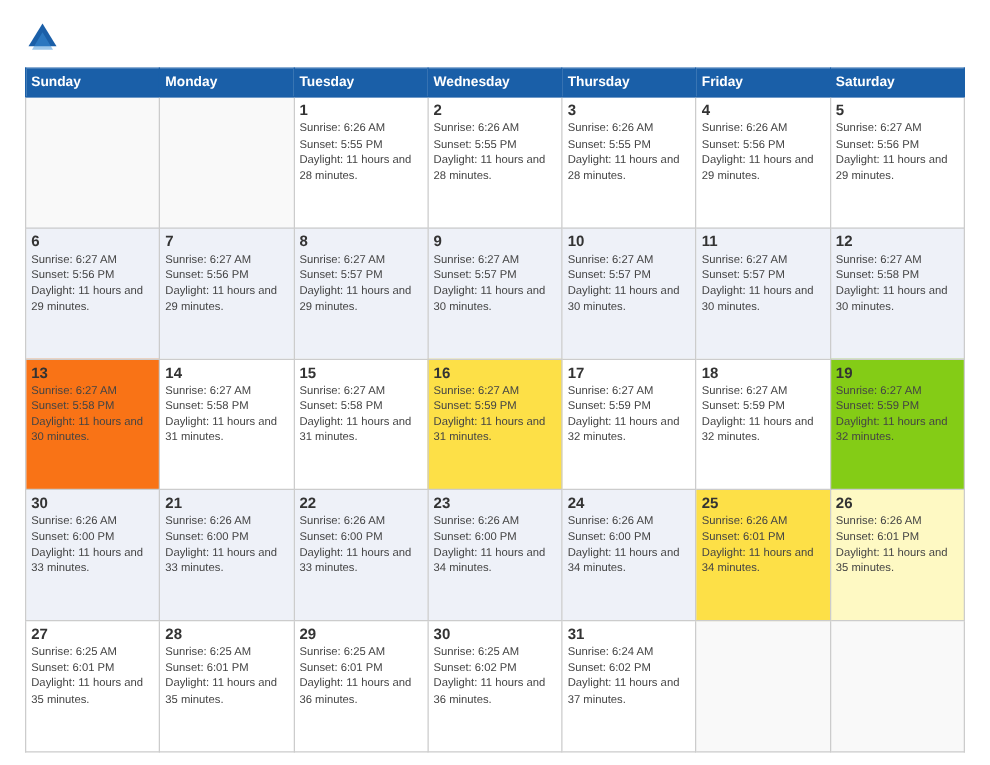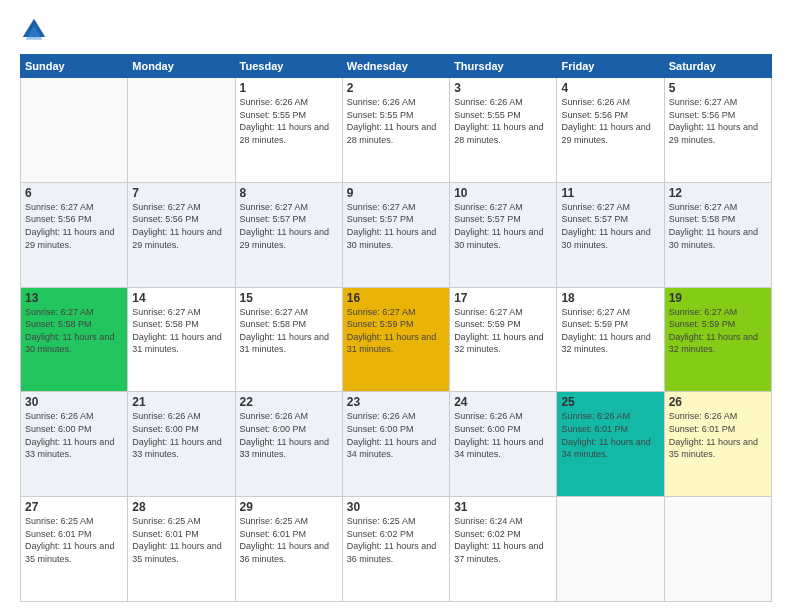--- a/index.html
+++ b/index.html
@@ -206,39 +206,39 @@
 Daylight: 11 hours and 30 minutes.</div>
           </td>
           <td style="background: rgb(238, 241, 248);">
             <span class="day-num">12</span>
             <div class="day-info" style="white-space: pre-line;">Sunrise: 6:27 AM
 Sunset: 5:58 PM
 Daylight: 11 hours and 30 minutes.</div>
           </td>
         </tr>
         <tr>
-          <td style="background: #22c55e; margin-top: 28px;">
+          <td style="background: #f97316; margin-top: 28px;">
             <span class="day-num">13</span>
             <div class="day-info" style="white-space: pre-line;">Sunrise: 6:27 AM
 Sunset: 5:58 PM
 Daylight: 11 hours and 30 minutes.</div>
           </td>
           <td style="background: rgb(255, 255, 255);">
             <span class="day-num">14</span>
             <div class="day-info" style="white-space: pre-line;">Sunrise: 6:27 AM
 Sunset: 5:58 PM
 Daylight: 11 hours and 31 minutes.</div>
           </td>
           <td style="background: rgb(255, 255, 255);">
             <span class="day-num">15</span>
             <div class="day-info" style="white-space: pre-line;">Sunrise: 6:27 AM
 Sunset: 5:58 PM
 Daylight: 11 hours and 31 minutes.</div>
           </td>
-          <td style="background: #eab308;">
+          <td style="background: #fde047;">
             <span class="day-num">16</span>
             <div class="day-info" style="white-space: pre-line;">Sunrise: 6:27 AM
 Sunset: 5:59 PM
 Daylight: 11 hours and 31 minutes.</div>
           </td>
           <td style="background: rgb(255, 255, 255);">
             <span class="day-num">17</span>
             <div class="day-info" style="white-space: pre-line;">Sunrise: 6:27 AM
 Sunset: 5:59 PM
 Daylight: 11 hours and 32 minutes.</div>
@@ -280,21 +280,21 @@
             <div class="day-info" style="white-space: pre-line;">Sunrise: 6:26 AM
 Sunset: 6:00 PM
 Daylight: 11 hours and 34 minutes.</div>
           </td>
           <td style="background: rgb(238, 241, 248);">
             <span class="day-num">24</span>
             <div class="day-info" style="white-space: pre-line;">Sunrise: 6:26 AM
 Sunset: 6:00 PM
 Daylight: 11 hours and 34 minutes.</div>
           </td>
-          <td style="background: #14b8a6;">
+          <td style="background: #fde047;">
             <span class="day-num">25</span>
             <div class="day-info" style="white-space: pre-line;">Sunrise: 6:26 AM
 Sunset: 6:01 PM
 Daylight: 11 hours and 34 minutes.</div>
           </td>
           <td style="background: #fef9c3;">
             <span class="day-num">26</span>
             <div class="day-info" style="white-space: pre-line;">Sunrise: 6:26 AM
 Sunset: 6:01 PM
 Daylight: 11 hours and 35 minutes.</div>

